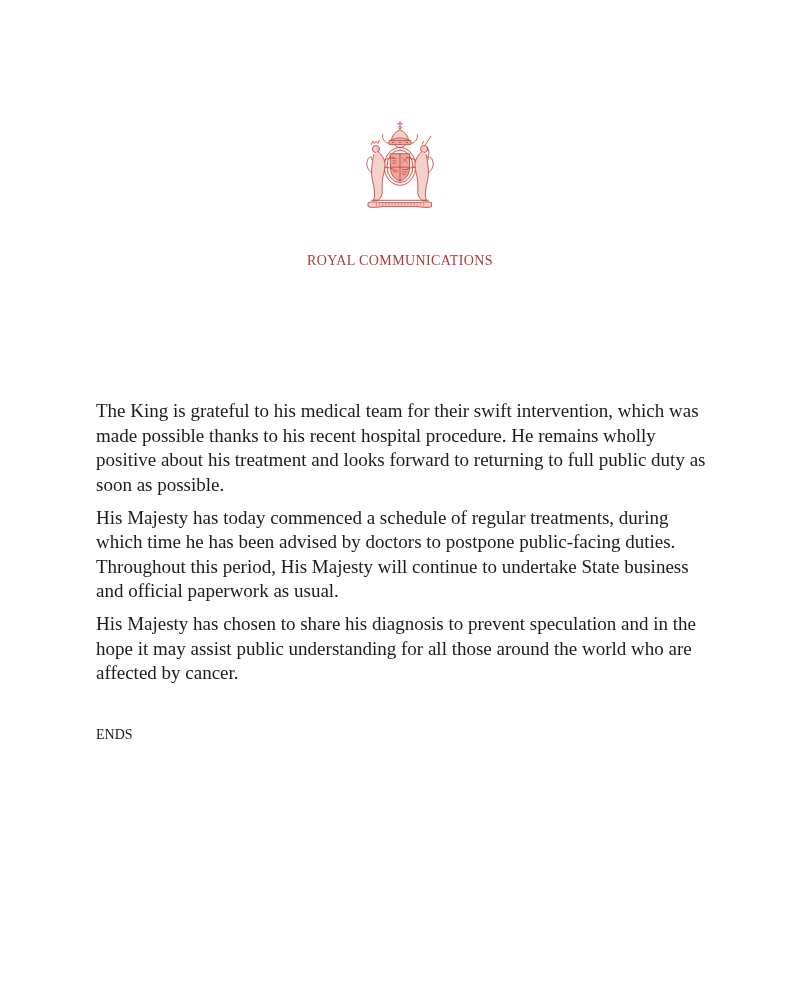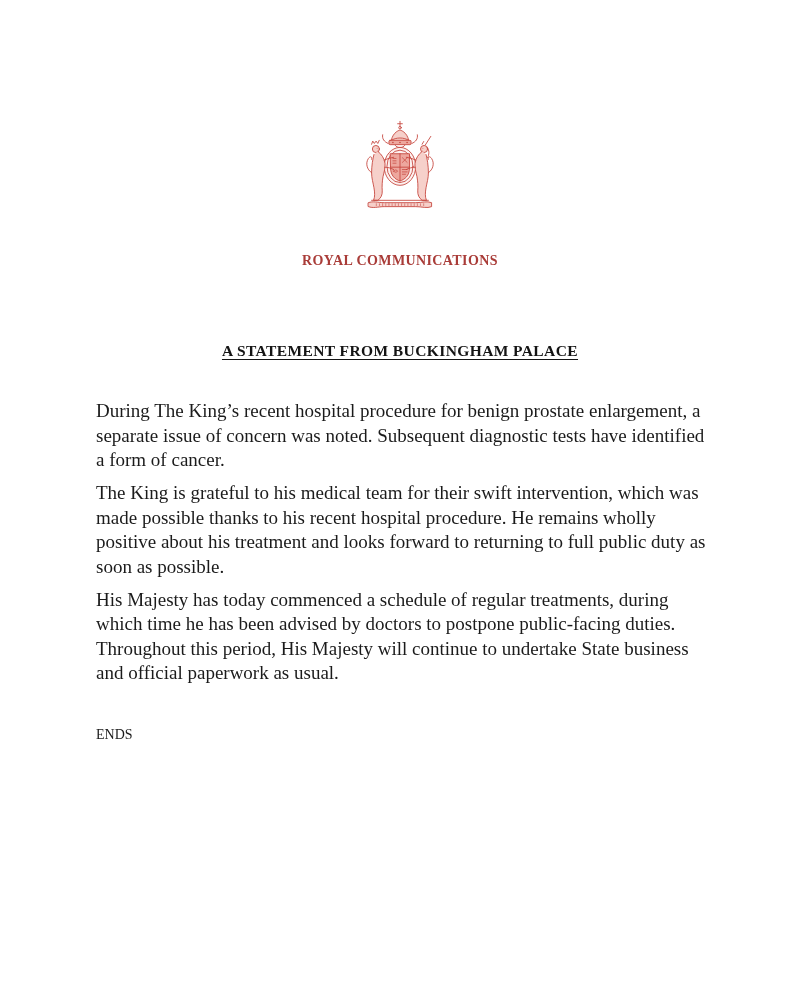--- a/index.html
+++ b/index.html
@@ -18,21 +18,21 @@
     transform: translateX(-50%);
     width: 102px;
     height: 90px;
   }
   .brand {
     position: absolute;
     top: 253px;
     left: 0; right: 0;
     text-align: center;
     font-size: 14px;
-    font-weight: bold;
+    font-weight: normal;
     letter-spacing: 0.4px;
     color: #a93c38;
   }
   .heading {
     position: absolute;
     top: 342px;
     left: 0; right: 0;
     text-align: center;
     font-size: 15.5px;
     font-weight: bold;
@@ -112,30 +112,29 @@
       <path d="M96,68 C102,64 104,56 100,50 C98,47 95,47 96,51"></path>
 
       <path d="M24,103 H96"></path>
       <path d="M20,106 C26,103.5 32,106 40,106 H80 C88,106 94,103.5 100,106 L100,111 C94,113.5 88,111 80,111 H40 C32,111 26,113.5 20,111 Z" fill="#f6d0ca"></path>
       <path d="M30,107.3 v2.4 M34,107.3 v2.4 M38,107.3 v2.4 M42,107.3 v2.4 M46,107.3 v2.4 M50,107.3 v2.4 M54,107.3 v2.4 M58,107.3 v2.4 M62,107.3 v2.4 M66,107.3 v2.4 M70,107.3 v2.4 M74,107.3 v2.4 M78,107.3 v2.4 M82,107.3 v2.4 M86,107.3 v2.4 M90,107.3 v2.4" stroke-width="0.7"></path>
     </g>
   </svg>
 
   <div class="brand">ROYAL COMMUNICATIONS</div>
 
-  <div class="heading">A STATEMENT FROM BUCKINGHAM PALACE</div>
 
   <div class="body-text">
-    <p>During The King’s recent hospital procedure for benign prostate enlargement, a
-separate issue of concern was noted. Subsequent diagnostic tests have identified
-a form of cancer.</p>
     <p>The King is grateful to his medical team for their swift intervention, which was
 made possible thanks to his recent hospital procedure. He remains wholly
 positive about his treatment and looks forward to returning to full public duty as
 soon as possible.</p>
     <p>His Majesty has today commenced a schedule of regular treatments, during
 which time he has been advised by doctors to postpone public-facing duties.
 Throughout this period, His Majesty will continue to undertake State business
 and official paperwork as usual.</p>
+    <p>His Majesty has chosen to share his diagnosis to prevent speculation and in the
+hope it may assist public understanding for all those around the world who are
+affected by cancer.</p>
     <div class="ends">ENDS</div>
   </div>
 
 </div>
 
 </body></html>

